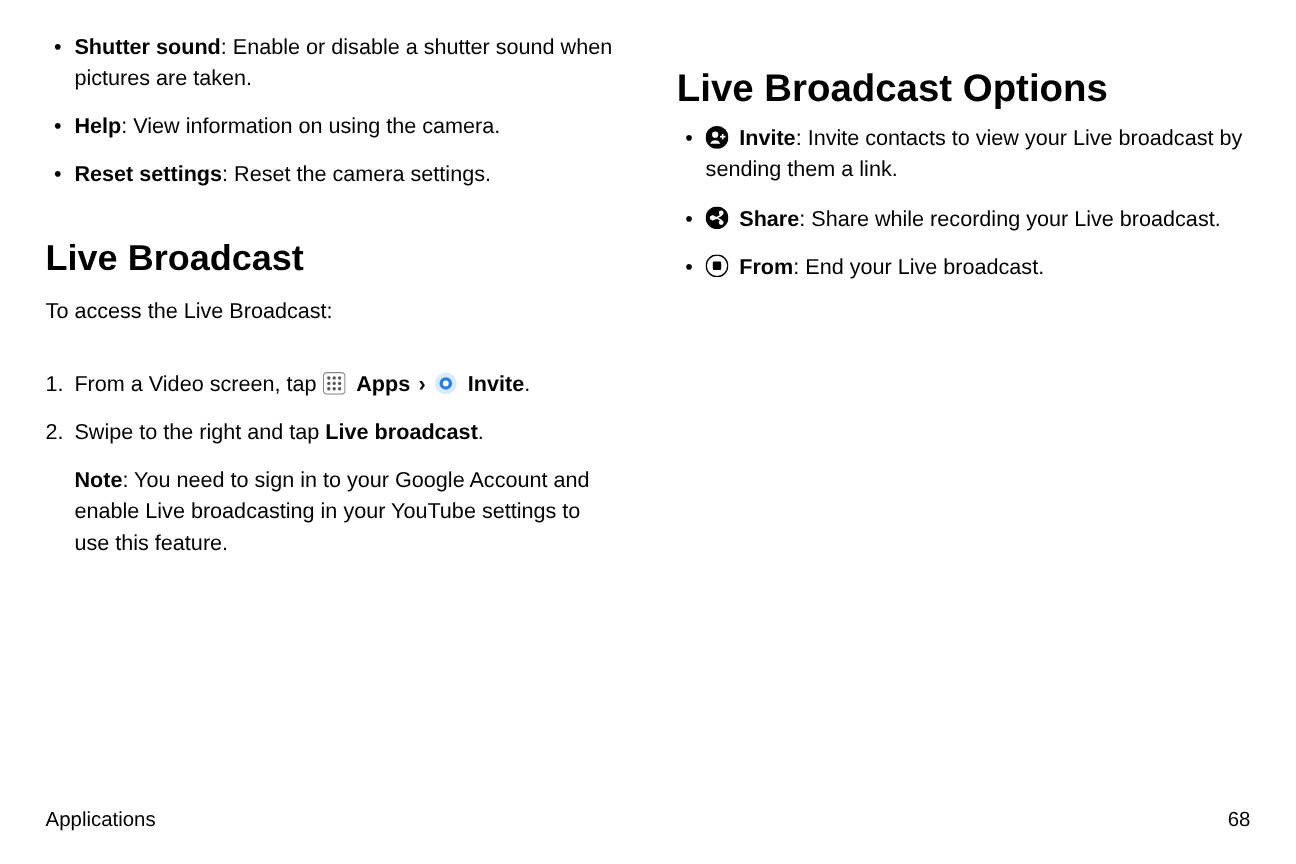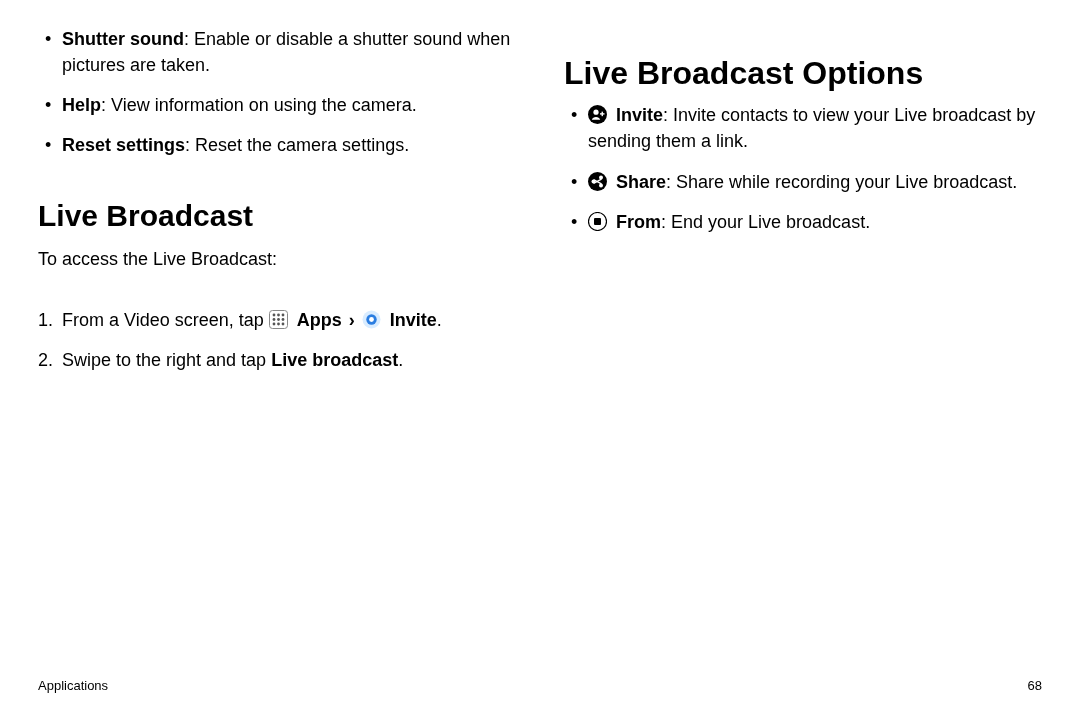--- a/index.html
+++ b/index.html
@@ -82,21 +82,21 @@
     font-size: 7px;
     font-weight: 700;
   }
   .footer {
     position: absolute;
     bottom: 24px;
     left: 38px;
     right: 38px;
     display: flex;
     justify-content: space-between;
-    font-size: 13px;
+    font-size: 17px;
   }
   .note-block { margin-top: 2px; padding-left: 24px;}
 </style>
 </head>
 <body>
 
 <div class="columns">
 
   <div class="col">
     <ul class="bullets">
@@ -144,20 +144,23 @@
             </svg>
         </span>
         <span class="bold">Invite</span><span>.</span>
       </li>
       <li>
         <span class="num">2.</span>
         <span>Swipe to the right and tap </span><span class="bold">Live broadcast</span><span>.</span>
       </li>
     </ol>
 
+    <p class="note-block">
+      <span class="bold">Note</span><span>: You need to sign in to your Google Account and enable Live broadcasting in your YouTube settings to use this feature.</span>
+    </p>
   </div>
 
   <div class="col">
     <h3 class="subsection">Live Broadcast Options</h3>
 
     <ul class="bullets">
       <li>
         <span class="icon icon-dark">
           <svg viewBox="0 0 19 19">
               <circle class="bg" cx="9.5" cy="9.5" r="9.5"></circle>

